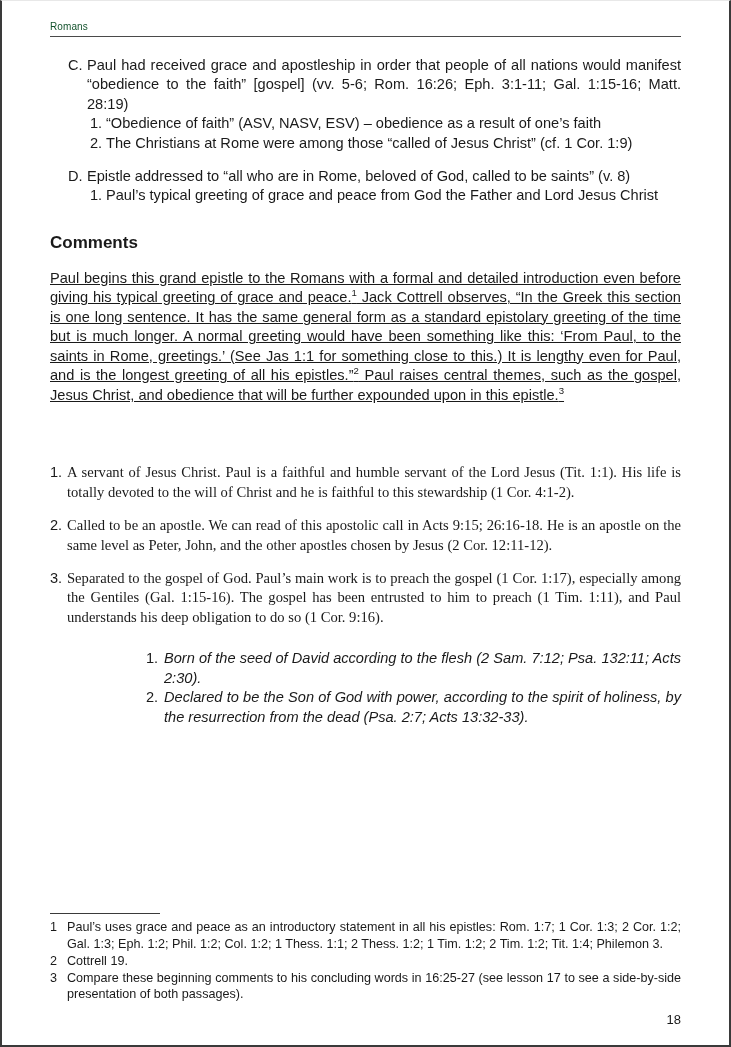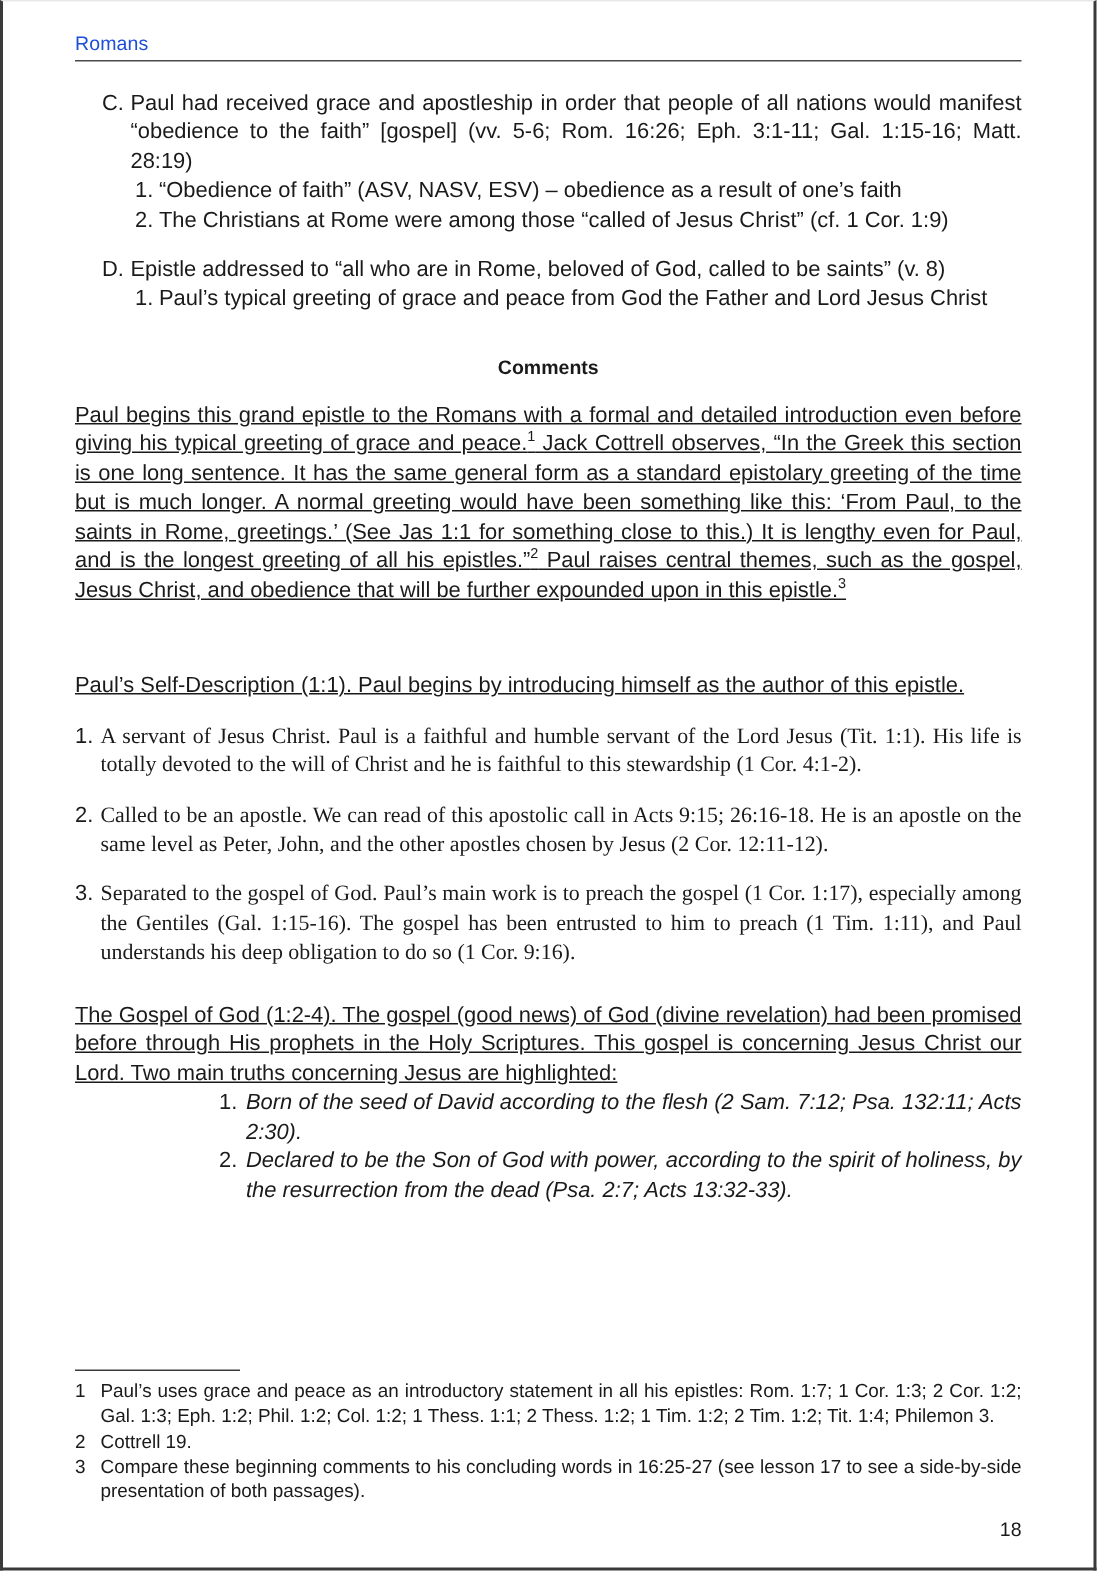--- a/index.html
+++ b/index.html
@@ -29,23 +29,23 @@
   .content {
     position: absolute;
     left: 48px;
     right: 48px;
     top: 20px;
     bottom: 18px;
   }
 
   
   .header {
-    font-size: 13px;
+    font-size: 10px;
     letter-spacing: 0.1px;
-    color: #1d4ed8;
+    color: #14532d;
     padding-bottom: 4px;
   }
   .header-rule {
     border-bottom: 1.2px solid #4a4a4a;
     margin-bottom: 19px;
   }
 
   
   .outline {
     font-size: 14.6px;
@@ -65,23 +65,22 @@
     text-align: justify;
   }
   .lvl-a   { margin-left: 18px; }
   .lvl-a .marker { width: 19px; }
   .lvl-b   { margin-left: 40px; }
   .lvl-b .marker { width: 16px; }
   .gap-sm  { height: 14px; }
 
   
   .section-heading {
-    text-align: center;
     font-weight: bold;
-    font-size: 13px;
+    font-size: 17px;
     margin-top: 27px;
     margin-bottom: 16px;
   }
 
   
   p.para {
     margin: 0;
     font-size: 14.6px;
     line-height: 1.335;
     text-align: justify;
@@ -209,40 +208,38 @@
         <span class="body">Paul’s typical greeting of grace and peace from God the Father and Lord Jesus Christ</span>
       </div>
     </div>
 
     <div class="section-heading">Comments</div>
 
     <p class="para"><span>Paul begins this grand epistle to the Romans with a formal and detailed introduction even before giving his typical greeting of grace and peace.</span><sup>1</sup><span> Jack Cottrell observes, “In the Greek this section is one long sentence. It has the same general form as a standard epistolary greeting of the time but is much longer. A normal greeting would have been something like this: ‘From Paul, to the saints in Rome, greetings.’ (See Jas 1:1 for something close to this.) It is lengthy even for Paul, and is the longest greeting of all his epistles.”</span><sup>2</sup><span> Paul raises central themes, such as the gospel, Jesus Christ, and obedience that will be further expounded upon in this epistle.</span><sup>3</sup></p>
 
     <div class="spacer-lg"></div>
 
-    <p class="para">Paul’s Self-Description (1:1). Paul begins by introducing himself as the author of this epistle.</p>
 
     <div class="numlist-item">
       <span class="marker">1.</span>
       <span class="body">A servant of Jesus Christ. Paul is a faithful and humble servant of the Lord Jesus (Tit. 1:1). His life is totally devoted to the will of Christ and he is faithful to this stewardship (1 Cor. 4:1-2).</span>
     </div>
 
     <div class="numlist-item">
       <span class="marker">2.</span>
       <span class="body">Called to be an apostle. We can read of this apostolic call in Acts 9:15; 26:16-18. He is an apostle on the same level as Peter, John, and the other apostles chosen by Jesus (2 Cor. 12:11-12).</span>
     </div>
 
     <div class="numlist-item">
       <span class="marker">3.</span>
       <span class="body">Separated to the gospel of God. Paul’s main work is to preach the gospel (1 Cor. 1:17), especially among the Gentiles (Gal. 1:15-16). The gospel has been entrusted to him to preach (1 Tim. 1:11), and Paul understands his deep obligation to do so (1 Cor. 9:16).</span>
     </div>
 
     <div class="spacer-md"></div>
 
-    <p class="para">The Gospel of God (1:2-4). The gospel (good news) of God (divine revelation) had been promised before through His prophets in the Holy Scriptures. This gospel is concerning Jesus Christ our Lord. Two main truths concerning Jesus are highlighted:</p>
 
     <div class="sublist-item">
       <span class="marker">1.</span>
       <span class="body">Born of the seed of David according to the flesh (2 Sam. 7:12; Psa. 132:11; Acts 2:30).</span>
     </div>
 
     <div class="sublist-item">
       <span class="marker">2.</span>
       <span class="body">Declared to be the Son of God with power, according to the spirit of holiness, by the resurrection from the dead (Psa. 2:7; Acts 13:32-33).</span>
     </div>

